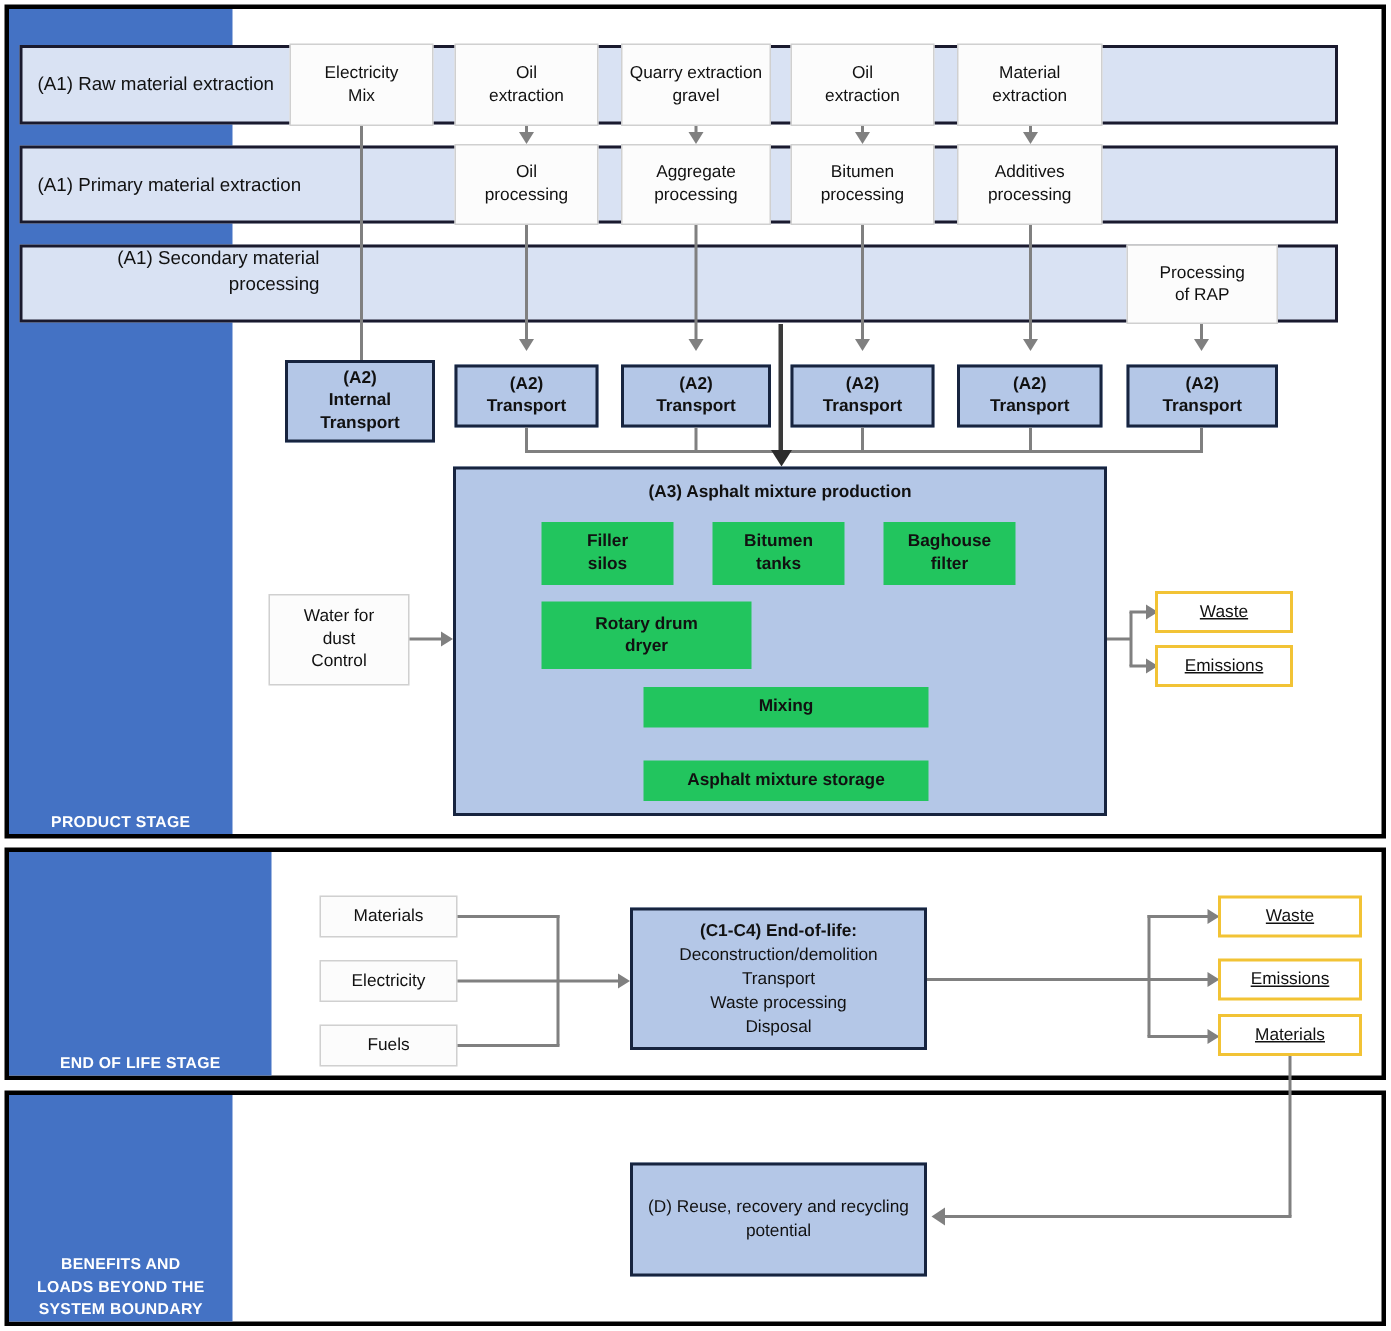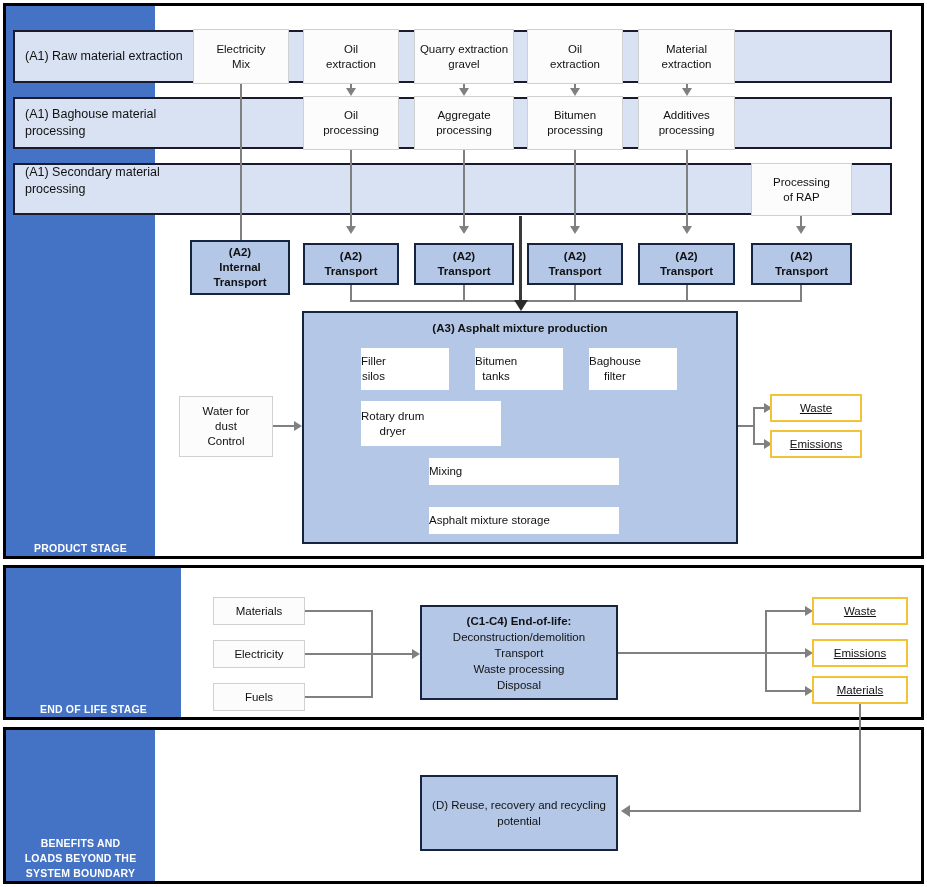--- a/index.html
+++ b/index.html
@@ -26,23 +26,23 @@
 
   
   .tbox{position:absolute;background:#B4C7E7;border:2px solid #17243f;box-sizing:border-box;
         display:flex;flex-direction:column;align-items:center;justify-content:center;text-align:center;
         font-size:11.5px;font-weight:bold;color:#111;line-height:15px;}
 
   
   .a3{position:absolute;background:#B4C7E7;border:2px solid #17243f;box-sizing:border-box;}
   .a3-title{position:absolute;left:0;right:0;top:9px;text-align:center;
             font-size:11.5px;font-weight:bold;color:#111;}
-  .sub{position:absolute;background:#ffffff;box-sizing:border-box;
-       display:flex;align-items:center;text-align:center;
-       font-size:11.5px;font-weight:normal;color:#111;line-height:15px;}
+  .sub{position:absolute;background:#22c55e;box-sizing:border-box;
+       display:flex;align-items:center;justify-content:center;text-align:center;
+       font-size:11.5px;font-weight:bold;color:#111;line-height:15px;}
 
   
   .ybox{position:absolute;background:#FFFFFF;border:2px solid #F2C335;box-sizing:border-box;
         display:flex;align-items:center;justify-content:center;text-align:center;
         font-size:11.5px;color:#111;text-decoration:underline;}
 
   
   .bblock{position:absolute;background:#B4C7E7;border:2px solid #17243f;box-sizing:border-box;
           display:flex;flex-direction:column;align-items:center;justify-content:center;text-align:center;
           font-size:11.5px;color:#111;line-height:16px;}
@@ -89,42 +89,42 @@
     <div><span>Oil</span><br>
          <span>extraction</span></div>
   </div>
   <div class="wbox" style="left:638px;top:29px;width:97px;height:55px;">
     <div><span>Material</span><br>
          <span>extraction</span></div>
   </div>
 
   <div class="band" style="left:13px;top:97px;width:879px;height:52px;"></div>
   <div class="band-label" style="left:13px;top:97px;width:190px;height:52px;">
-    <span>(A1) Baghouse material processing</span>
+    <span>(A1) Primary material extraction</span>
   </div>
 
   <div class="wbox" style="left:303px;top:96px;width:96px;height:54px;">
     <div><span>Oil</span><br>
          <span>processing</span></div>
   </div>
   <div class="wbox" style="left:414px;top:96px;width:100px;height:54px;">
     <div><span>Aggregate</span><br>
          <span>processing</span></div>
   </div>
   <div class="wbox" style="left:527px;top:96px;width:96px;height:54px;">
     <div><span>Bitumen</span><br>
          <span>processing</span></div>
   </div>
   <div class="wbox" style="left:638px;top:96px;width:97px;height:54px;">
     <div><span>Additives</span><br>
          <span>processing</span></div>
   </div>
 
   <div class="band" style="left:13px;top:163px;width:879px;height:52px;"></div>
-  <div class="band-label" style="left:13px;top:163px;width:200px;height:36px;">
+  <div class="band-label" style="left:13px;top:163px;width:200px;height:36px;text-align:right;">
     <span>(A1) Secondary material processing</span>
   </div>
 
   <div class="wbox" style="left:751px;top:163px;width:101px;height:53px;">
     <div><span>Processing</span><br>
          <span>of RAP</span></div>
   </div>
 
   <div class="vline" style="left:350px;top:84px;height:6px;"></div>
   <div class="arw-d" style="left:346px;top:88px;"></div>

